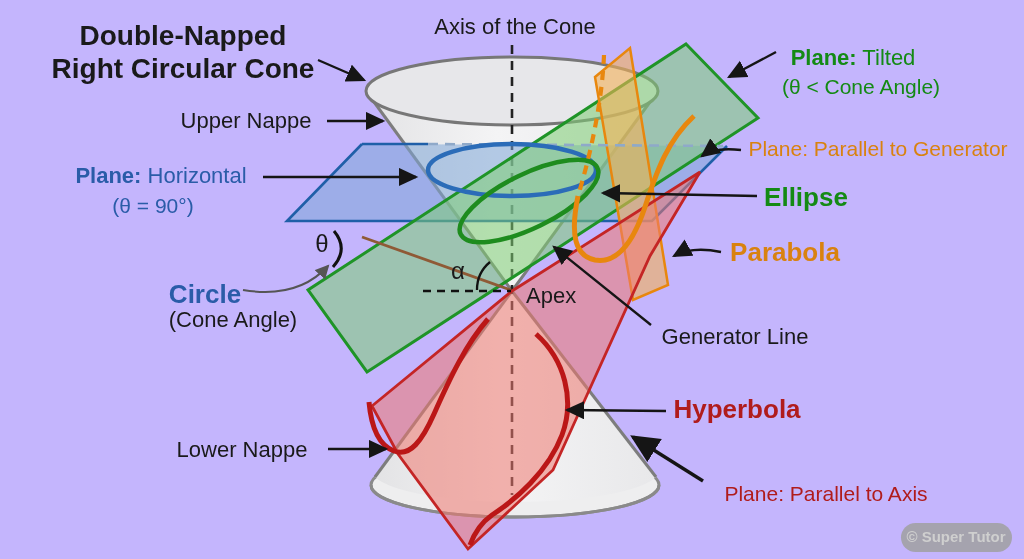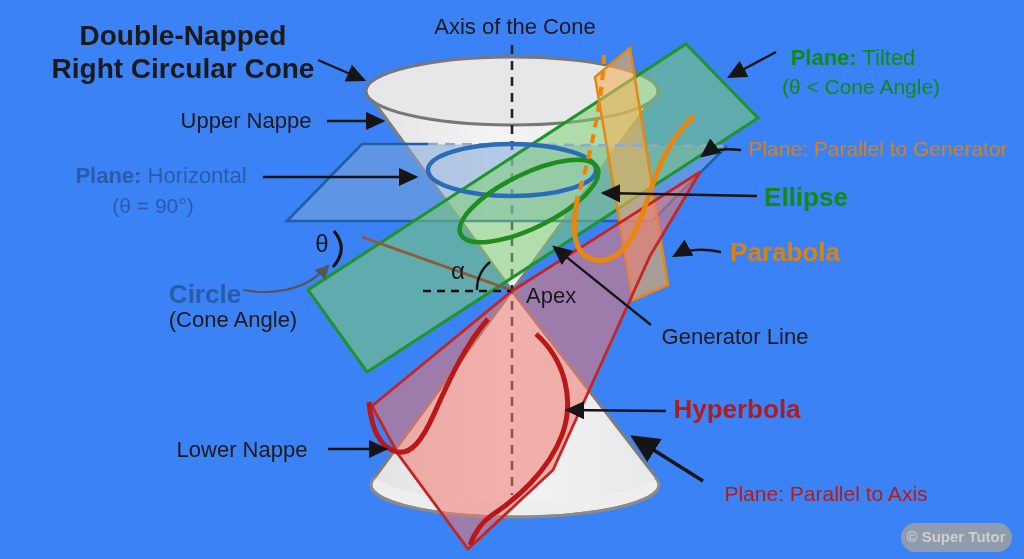--- a/index.html
+++ b/index.html
@@ -1,17 +1,17 @@
 <!DOCTYPE html>
 <html style="--black_text: #1a1a1a; --blue_text: #2a5ca8; --green_text: #148a14; --orange_text: #d9820f; --red_text: #b01c1c; --blue_plane_stroke: #1f5fa8; --green_plane_stroke: #1f9427; --orange_plane_stroke: #e8870e; --red_plane_stroke: #c42525; --hyperbola_stroke: #bb1717; --circle_stroke: #2b6cb8; --ellipse_stroke: #1e8c1e; --parabola_stroke: #e8870e; --cone_stroke: #7d7d7d; --watermark_bg: #a0a0a0; --watermark_text: #cfcfcf;"><head>
 <meta charset="utf-8">
 <style>
   html,body{margin:0;padding:0;background:#ffffff;}
   body{width:1024px;height:559px;overflow:hidden;}
-  #stage{position:relative;width:1024px;height:559px;background:#3b82f6;}
+  #stage{position:relative;width:1024px;height:559px;background:#c4b5fd;}
   svg text{font-family:"Liberation Sans","DejaVu Sans",sans-serif;}
   .title{font-size:28px;font-weight:bold;fill:var(--black_text);}
   .lbl{font-size:22px;fill:var(--black_text);}
   .lbl-sm{font-size:21px;}
   .bold{font-weight:bold;}
   .blue{fill:var(--blue_text);}
   .green{fill:var(--green_text);}
   .orange{fill:var(--orange_text);}
   .red{fill:var(--red_text);}
   .conic{font-size:26px;font-weight:bold;}

